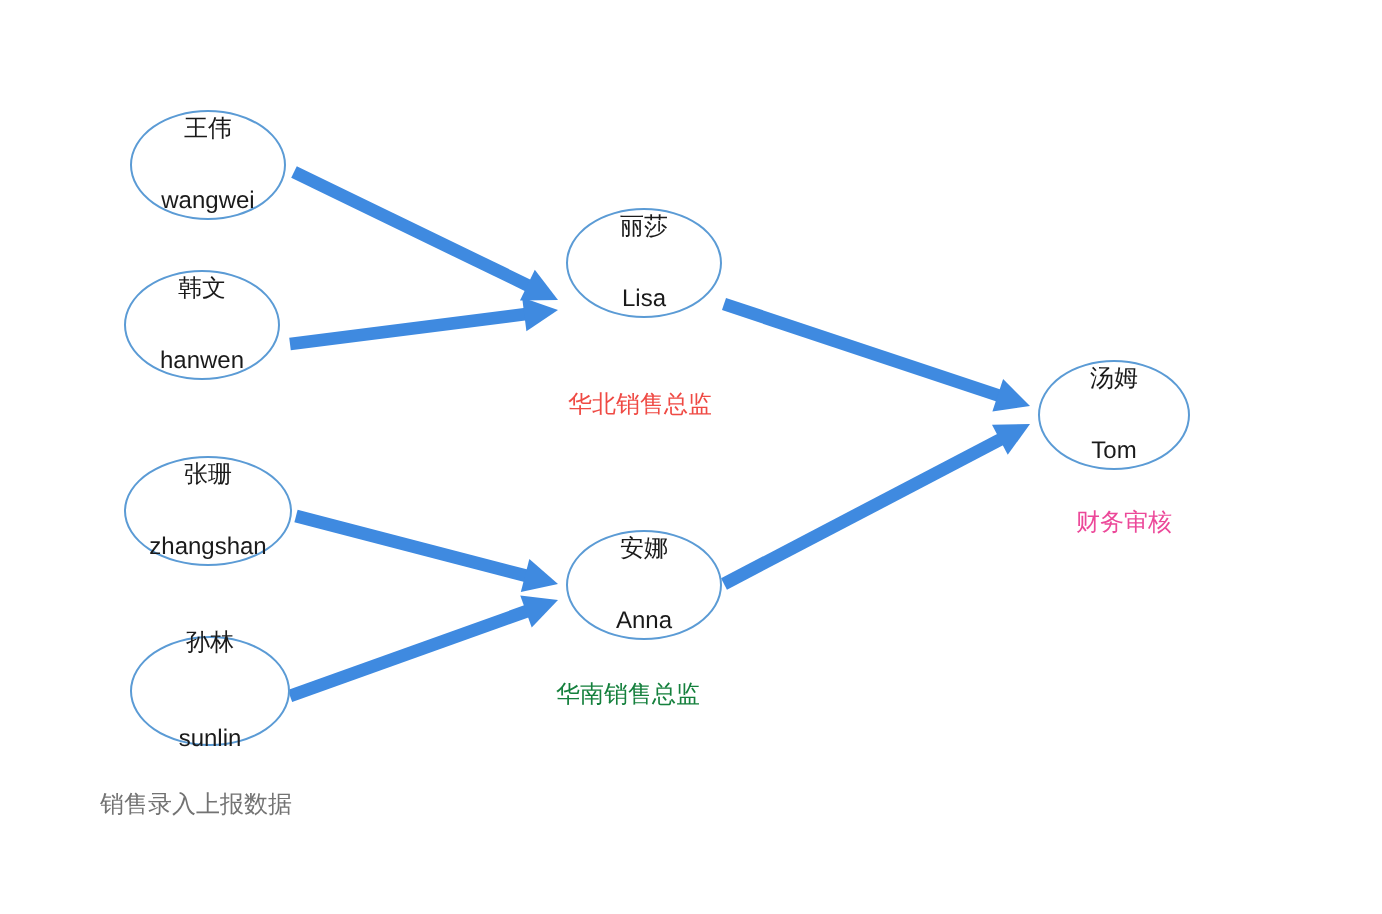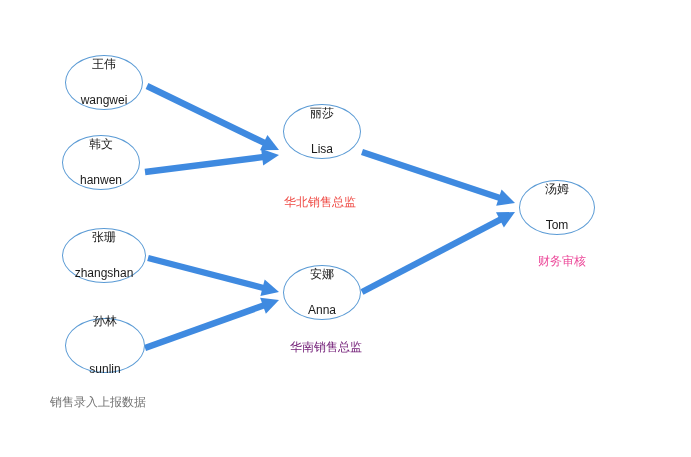--- a/index.html
+++ b/index.html
@@ -116,18 +116,18 @@
         <div class="node-en">Anna</div>
       </div>
       <div class="node" style="left: 519px; top: 180px; width: 76px; height: 55px; border-color: rgb(91, 155, 213);">
         <div class="node-cn">汤姆</div>
         <div class="node-en">Tom</div>
       </div>
     </div>
 
   <div id="annotation-layer">
       <div class="annotation" style="left: 284px; top: 196px; color: rgb(239, 74, 68);">华北销售总监</div>
-      <div class="annotation" style="left: 290px; top: 341px; color: #701a75; text-align: right;">华南销售总监</div>
+      <div class="annotation" style="left: 278px; top: 341px; color: #15803d; text-align: right;">华南销售总监</div>
       <div class="annotation" style="left: 538px; top: 255px; color: #ec4899;">财务审核</div>
       <div class="annotation" style="left: 50px; top: 396px; color: #737373;">销售录入上报数据</div>
     </div>
 
 </div>
 
 </body></html>

